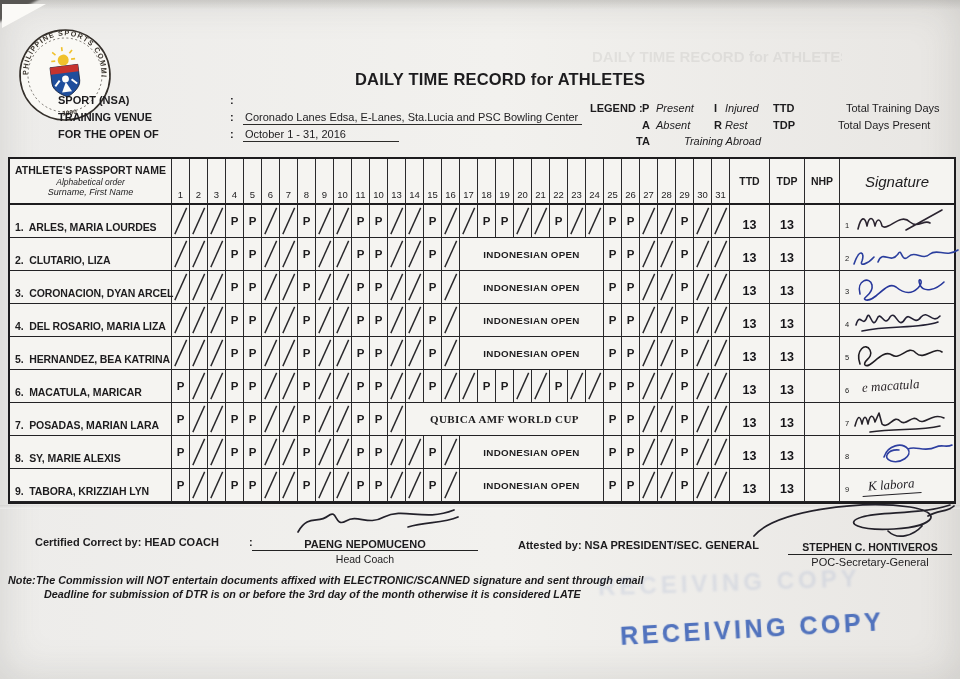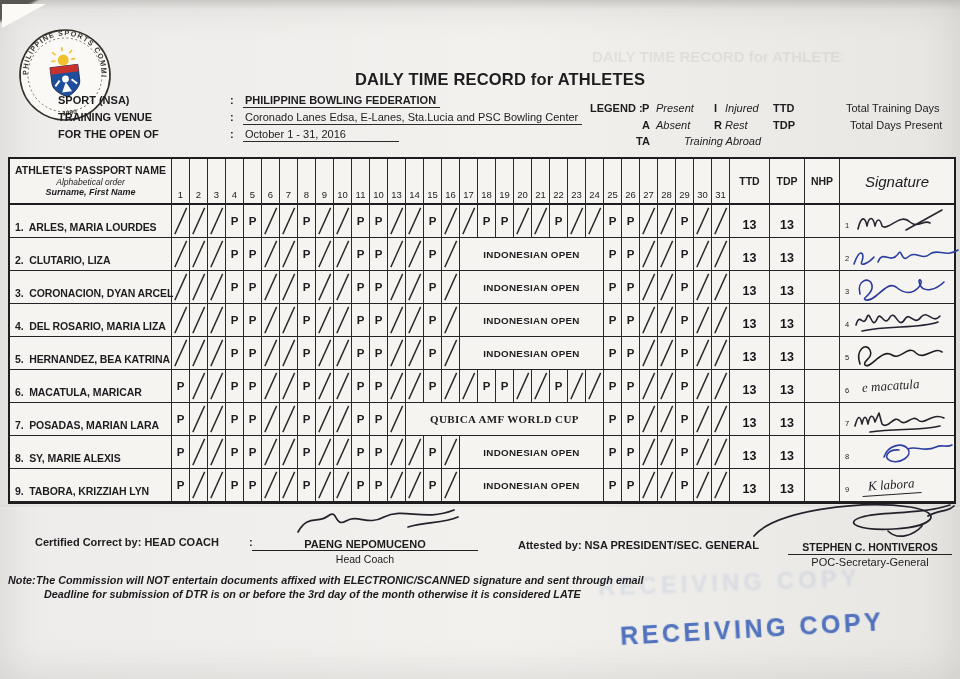--- a/index.html
+++ b/index.html
@@ -46,21 +46,21 @@
   
   .dtr{position:absolute;left:8px;top:157px;width:944px;display:grid;
     grid-template-columns:162px repeat(31,18px) 40px 35px 35px 114px;
     grid-template-rows:46px repeat(9,33px);
     border:2px solid #1d1c1e;background:#f5f4f1;}
   .cell{position:relative;border-right:1.3px solid #2b2a2c;border-bottom:1.5px solid #232225;box-sizing:border-box;min-width:0;}
   .th{border-bottom:2.4px solid #1d1c1e;}
   .name-h{display:flex;flex-direction:column;justify-content:center;align-items:center;line-height:1.25;}
   .nh1{font-weight:bold;font-size:10.5px;}
   .nh2{font-style:italic;font-size:8.5px;}
-  .nh3{font-weight:bold;font-style:italic;font-size:9px;}
+  .nh3{font-weight:normal;font-style:italic;font-size:9px;}
   .day-h{display:flex;align-items:flex-end;justify-content:center;font-size:9.5px;padding-bottom:3px;}
   .sum-h{display:flex;align-items:center;justify-content:center;font-size:10.5px;font-weight:600;}
   .sig-h{display:flex;align-items:center;justify-content:center;font-style:italic;font-size:15px;font-weight:500;border-right:none;}
   .name-c{display:flex;align-items:flex-end;padding:0 2px 4px 5px;font-size:10.5px;font-weight:600;white-space:nowrap;letter-spacing:-.1px;}
   .day-c{overflow:hidden;}
   .day-c.p{display:flex;align-items:center;justify-content:center;font-size:11.5px;font-weight:700;}
   .slash{position:absolute;left:0;top:0;width:100%;height:100%;}
   .slash line{stroke:#28272a;stroke-width:1.5;}
   .span-cell{display:flex;align-items:center;justify-content:center;font-size:9.8px;font-weight:600;letter-spacing:.3px;white-space:nowrap;}
   .span-cell.serif{font-family:"Liberation Serif",serif;font-size:11px;font-weight:600;letter-spacing:.4px;}
@@ -134,21 +134,20 @@
   </svg>
 
   <div class="ghost-title">DAILY TIME RECORD for ATHLETES</div>
 
   <div class="title">DAILY TIME RECORD for ATHLETES</div>
 
   <div class="fields">
       <div class="frow">
         <span class="flabel">SPORT (NSA)</span>
         <span class="fcolon">:</span>
-        <span class="fvalue bold">PHILIPPINE BOWLING FEDERATION</span>
       </div>
       <div class="frow">
         <span class="flabel">TRAINING VENUE</span>
         <span class="fcolon">:</span>
         <span class="fvalue">Coronado Lanes Edsa, E-Lanes, Sta.Lucia and PSC Bowling Center</span>
       </div>
       <div class="frow">
         <span class="flabel">FOR THE OPEN OF</span>
         <span class="fcolon">:</span>
         <span class="fvalue wide">October 1 - 31, 2016</span>
@@ -167,21 +166,21 @@
           <span class="lital" style="left: 135px;">Injured</span>
           <span class="lcode" style="left: 183px;">TTD</span>
           <span style="left: 256px;">Total Training Days</span>
         </div>
         <div class="lrow">
           <span class="lcode" style="left: 52px;">A</span>
           <span class="lital" style="left: 66px;">Absent</span>
           <span class="lcode" style="left: 124px;">R</span>
           <span class="lital" style="left: 135px;">Rest</span>
           <span class="lcode" style="left: 183px;">TDP</span>
-          <span style="left: 260px;">Total Days Present</span>
+          <span style="left: 248px;">Total Days Present</span>
         </div>
         <div class="lrow">
           <span class="lcode" style="left: 46px;">TA</span>
           <span style="left: 94px; font-style: italic;">Training Abroad</span>
         </div>
       </div>
   </div>
 
   <div class="dtr">
       <div class="cell th name-h">

